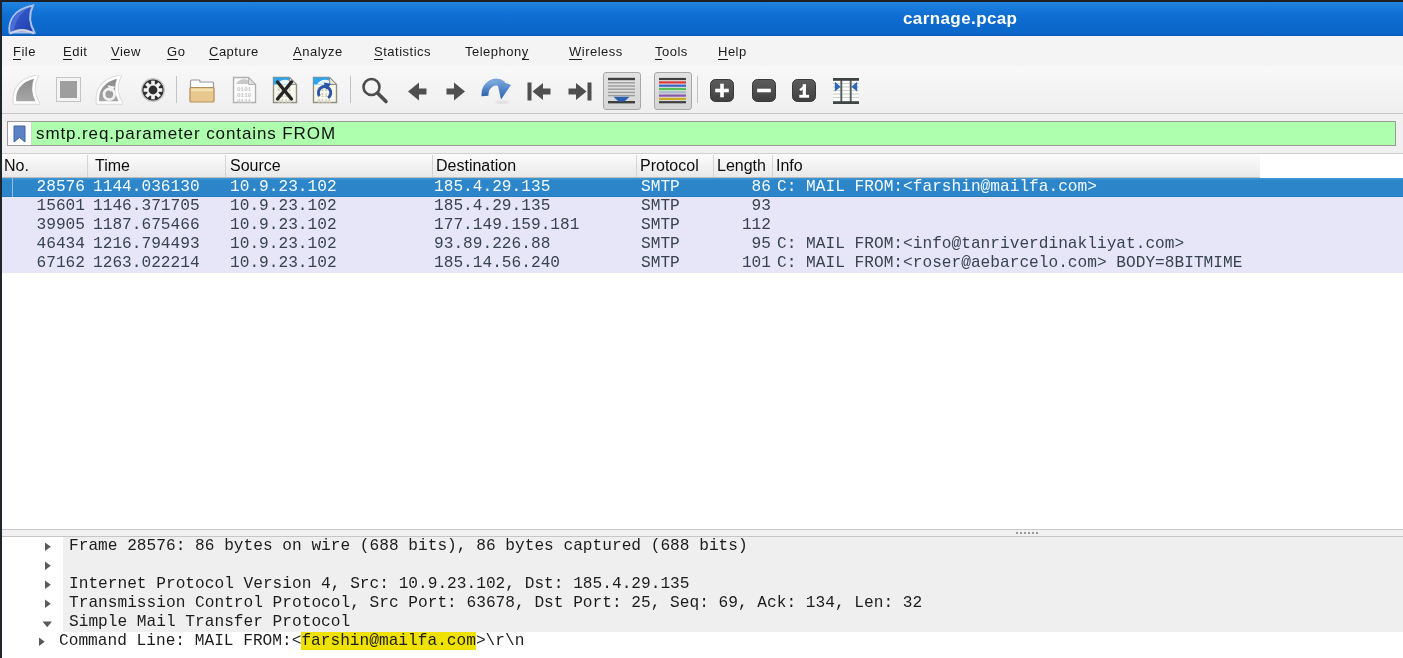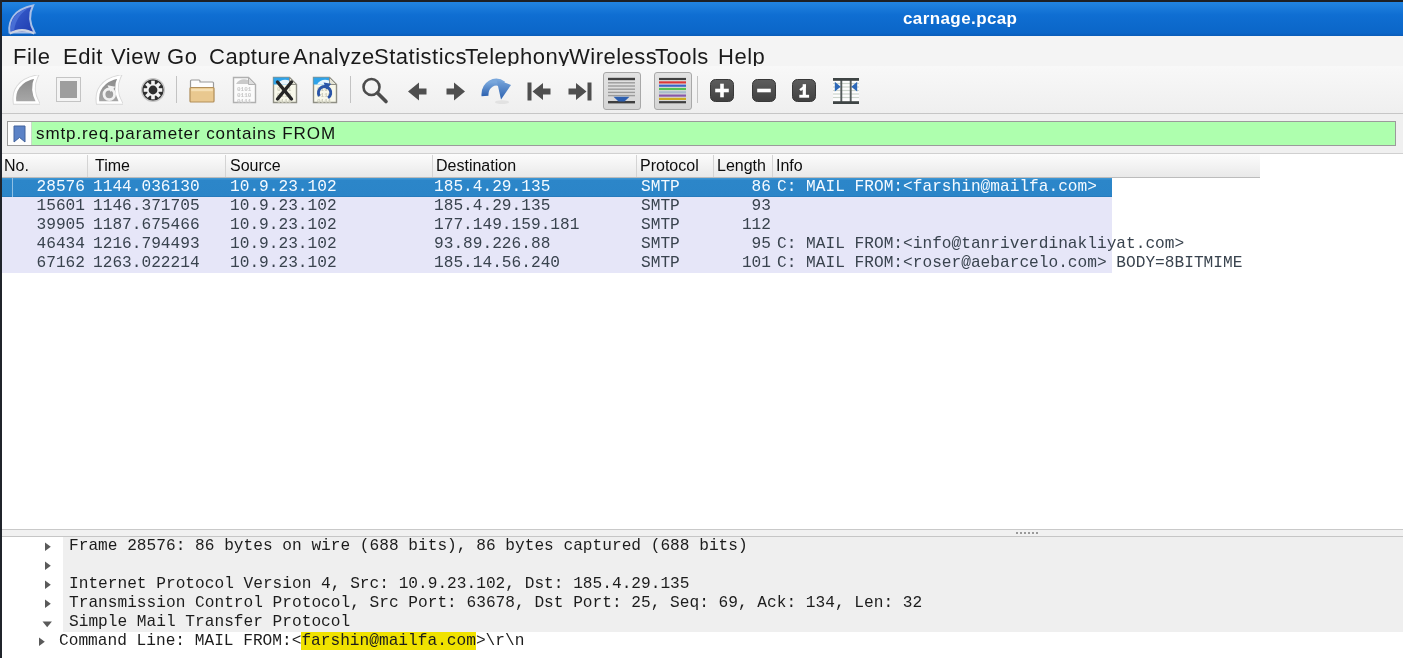--- a/index.html
+++ b/index.html
@@ -5,39 +5,39 @@
   html,body{margin:0;padding:0;}
   body{width:1403px;height:658px;overflow:hidden;background:#fff;
        font-family:"Liberation Sans",sans-serif;position:relative;}
   .abs{position:absolute;}
   
   #titlebar{left:0;top:0;width:1403px;height:36px;
     background:linear-gradient(#1d1f24 0,#1d1f24 1.5px,#2183e0 2.5px,#0f6ed2 15px,#0b66c8 33px,#0a5cb8 36px);}
   #title{left:903px;top:9px;color:#fff;font-weight:bold;font-size:17px;letter-spacing:.4px;}
   
   #menubar{left:0;top:36px;width:1403px;height:30px;background:#f4f4f4;}
-  .mi{position:absolute;top:8px;font-size:22px;letter-spacing:.5px;color:#1a1a1a;}
+  .mi{position:absolute;top:8px;font-size:13px;letter-spacing:.5px;color:#1a1a1a;}
   .mi u{text-decoration:none;border-bottom:1px solid #1a1a1a;padding-bottom:0px;}
   
   #toolbar{left:0;top:66px;width:1403px;height:48px;
     background:linear-gradient(#f8f8f8,#efefef);border-bottom:1px solid #c6c6c6;box-sizing:border-box;}
   .tsep{position:absolute;top:76px;width:1px;height:27px;background:#c3c3c3;}
   .tbtn{position:absolute;background:linear-gradient(#e3e3e3,#d5d5d5);border:1px solid #a8a8a8;border-radius:3px;}
   
   #filterarea{left:0;top:114px;width:1403px;height:40px;background:#f0f0f0;border-bottom:1px solid #d0d0d0;box-sizing:border-box;}
   #filterbox{left:7px;top:121px;width:1389px;height:25px;background:#aeffae;border:1px solid #9b9b9b;box-sizing:border-box;}
   #bookmarkbox{left:8px;top:122px;width:23px;height:23px;background:#fdfdfd;border-right:1px solid #c8dcc8;}
   #filtertext{left:36px;top:124px;font-size:17px;letter-spacing:.9px;color:#111;}
   
   #phead{left:0;top:154px;width:1260px;height:24px;
     background:linear-gradient(#fcfcfc,#e9e9e9);border-bottom:1px solid #bcbcbc;box-sizing:border-box;}
   .hsep{position:absolute;top:155px;width:1px;height:22px;background:#d4d4d4;}
   .hlab{position:absolute;top:3px;font-size:16px;color:#0d0d0d;}
   #rows{left:0;top:178px;width:1403px;height:95px;font-family:"Liberation Mono",monospace;font-size:16.17px;}
-  .prow{position:absolute;left:0;width:1112px;height:19px;line-height:19px;background:#e6e6f8;color:#39434e;white-space:pre;}
+  .prow{position:absolute;left:0;width:1403px;height:19px;line-height:19px;background:#e6e6f8;color:#39434e;white-space:pre;}
   .prow span{position:absolute;top:0;}
   .prow .no{left:0;width:85px;text-align:right;display:inline-block;}
   .prow .tm{left:93px;} .prow .src{left:230px;} .prow .dst{left:434px;}
   .prow .pro{left:641px;} .prow .len{left:689px;width:82px;text-align:right;display:inline-block;}
   .prow .inf{left:777px;}
   #selrow{background:linear-gradient(#3d95d3 0,#3d95d3 1px,#2c86c9 2px,#2b85c8 94%,#2373b4 100%);color:#f4faff;}
   
   #splitter{left:0;top:529px;width:1403px;height:8px;background:#f1f1f1;
      border-top:1px solid #c9c9c9;border-bottom:1px solid #c6c6c6;box-sizing:border-box;}
   

